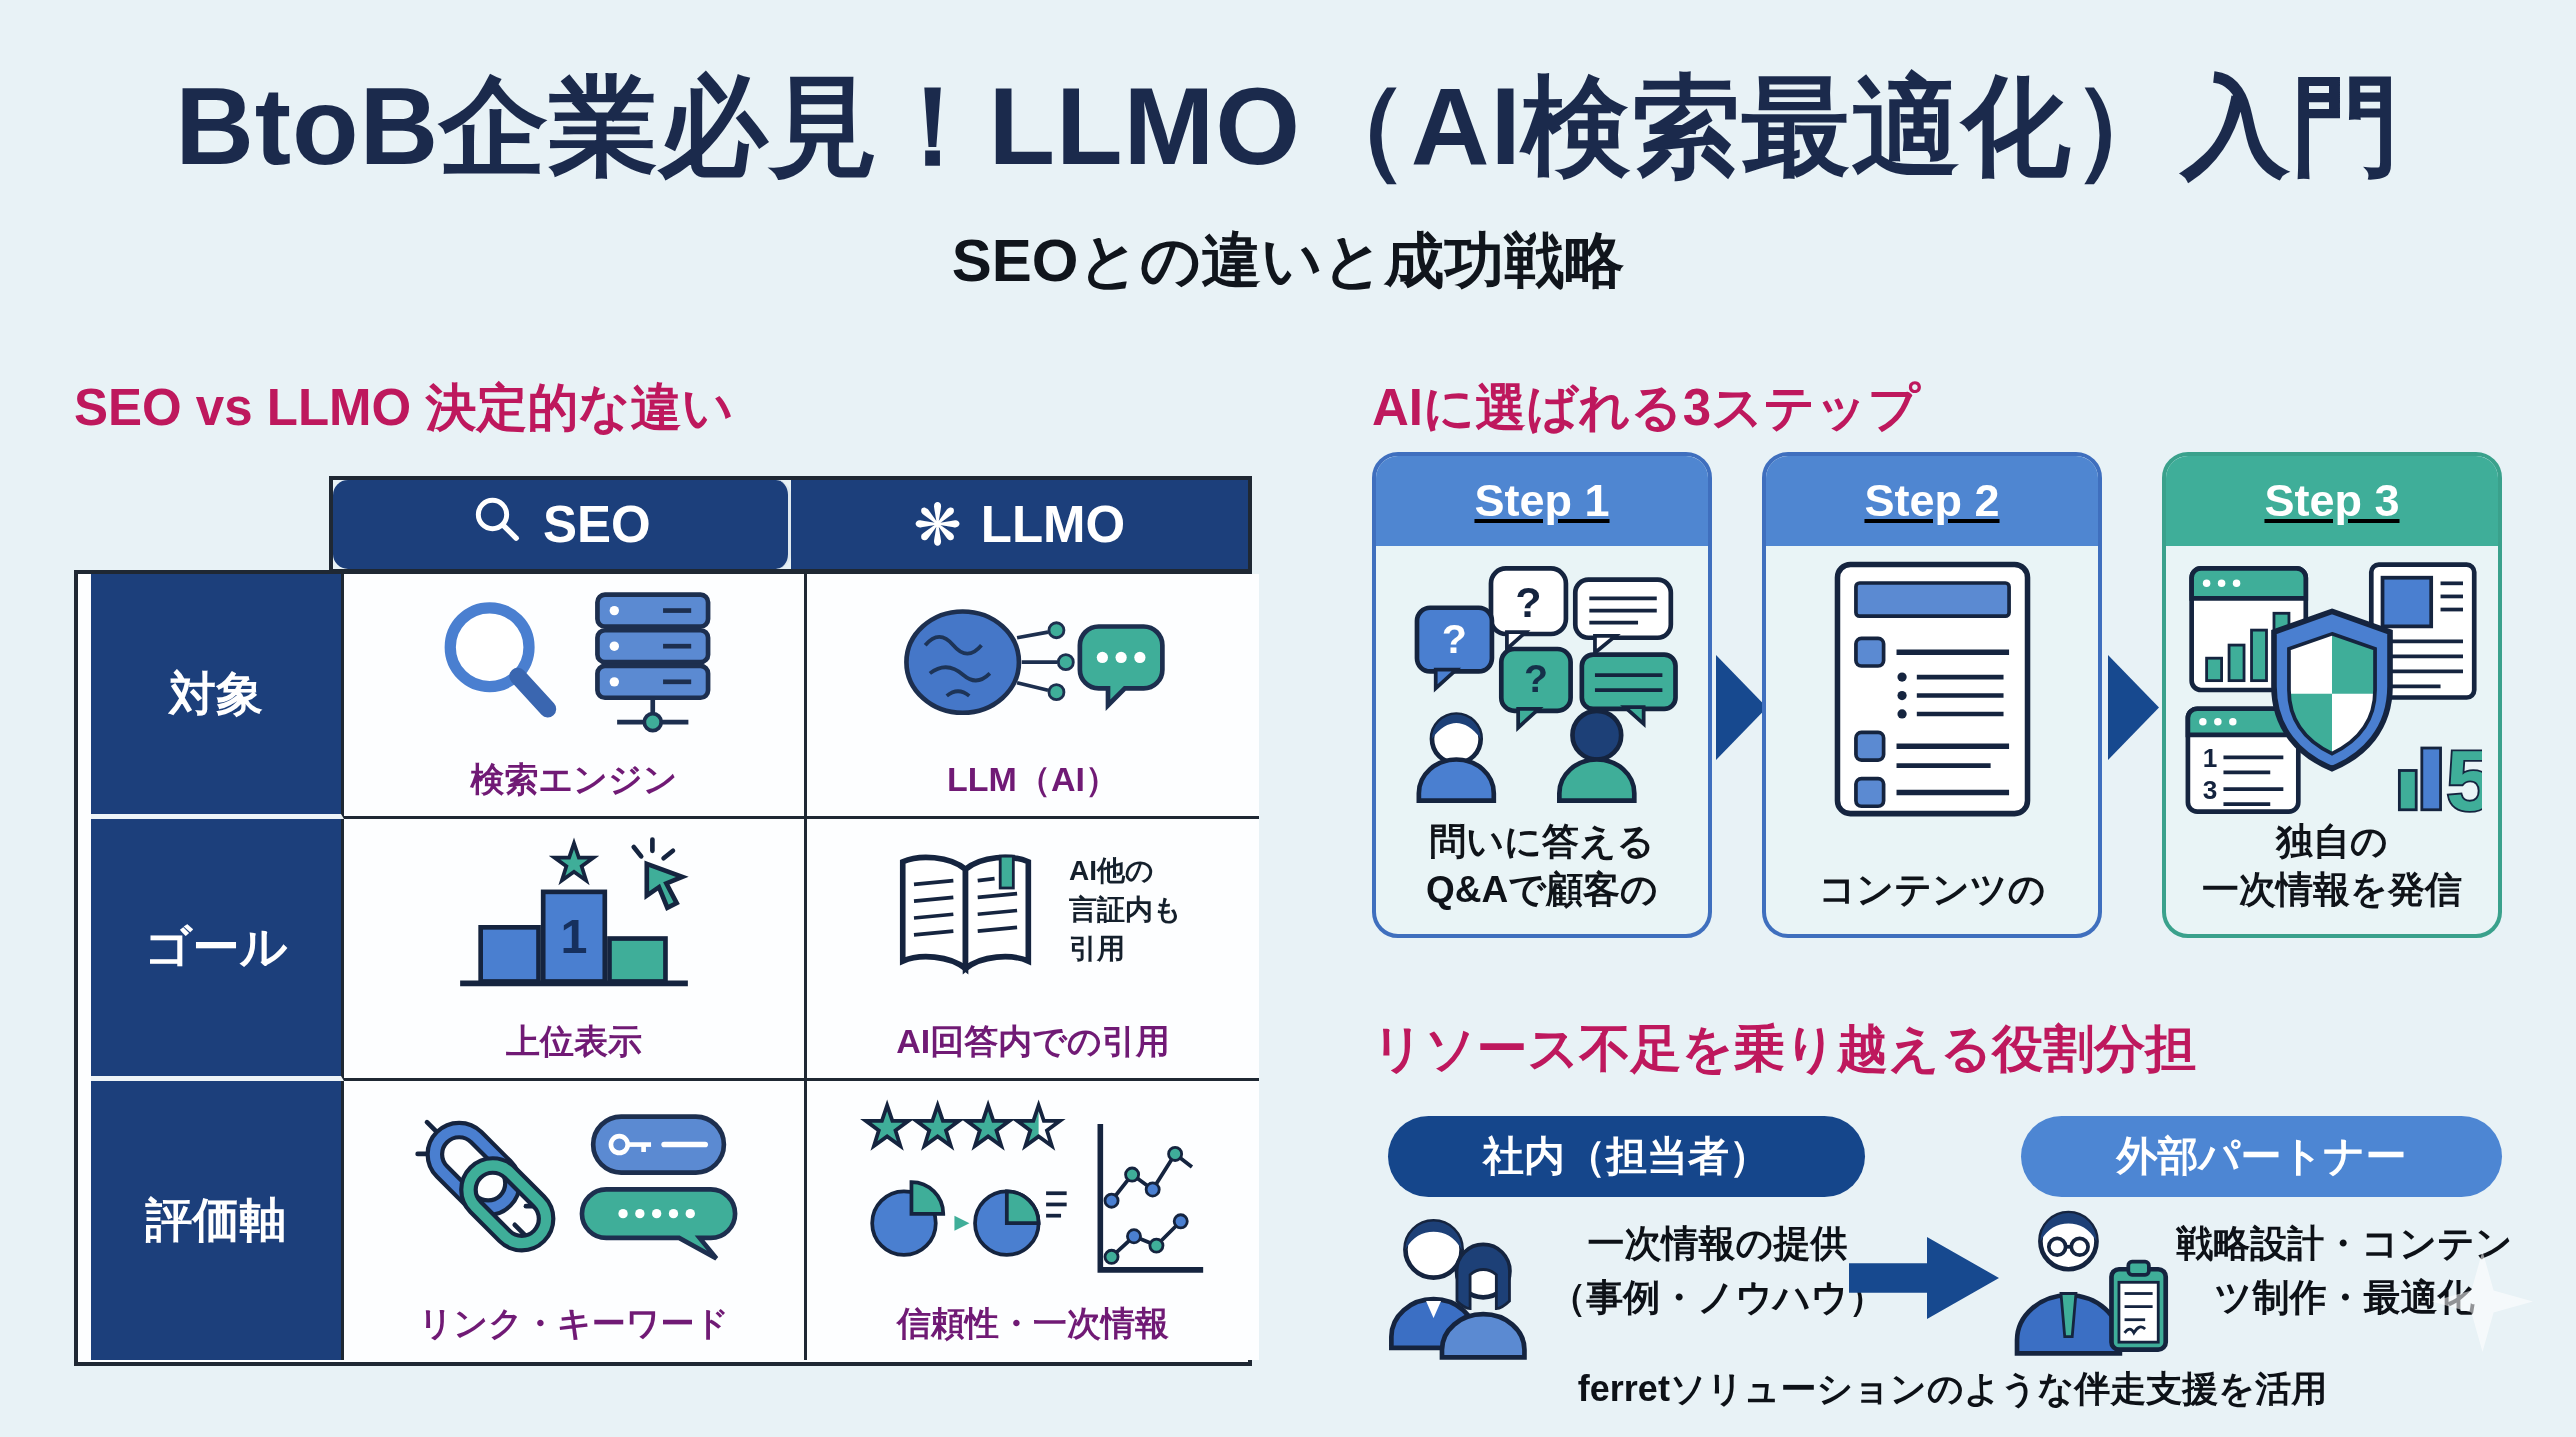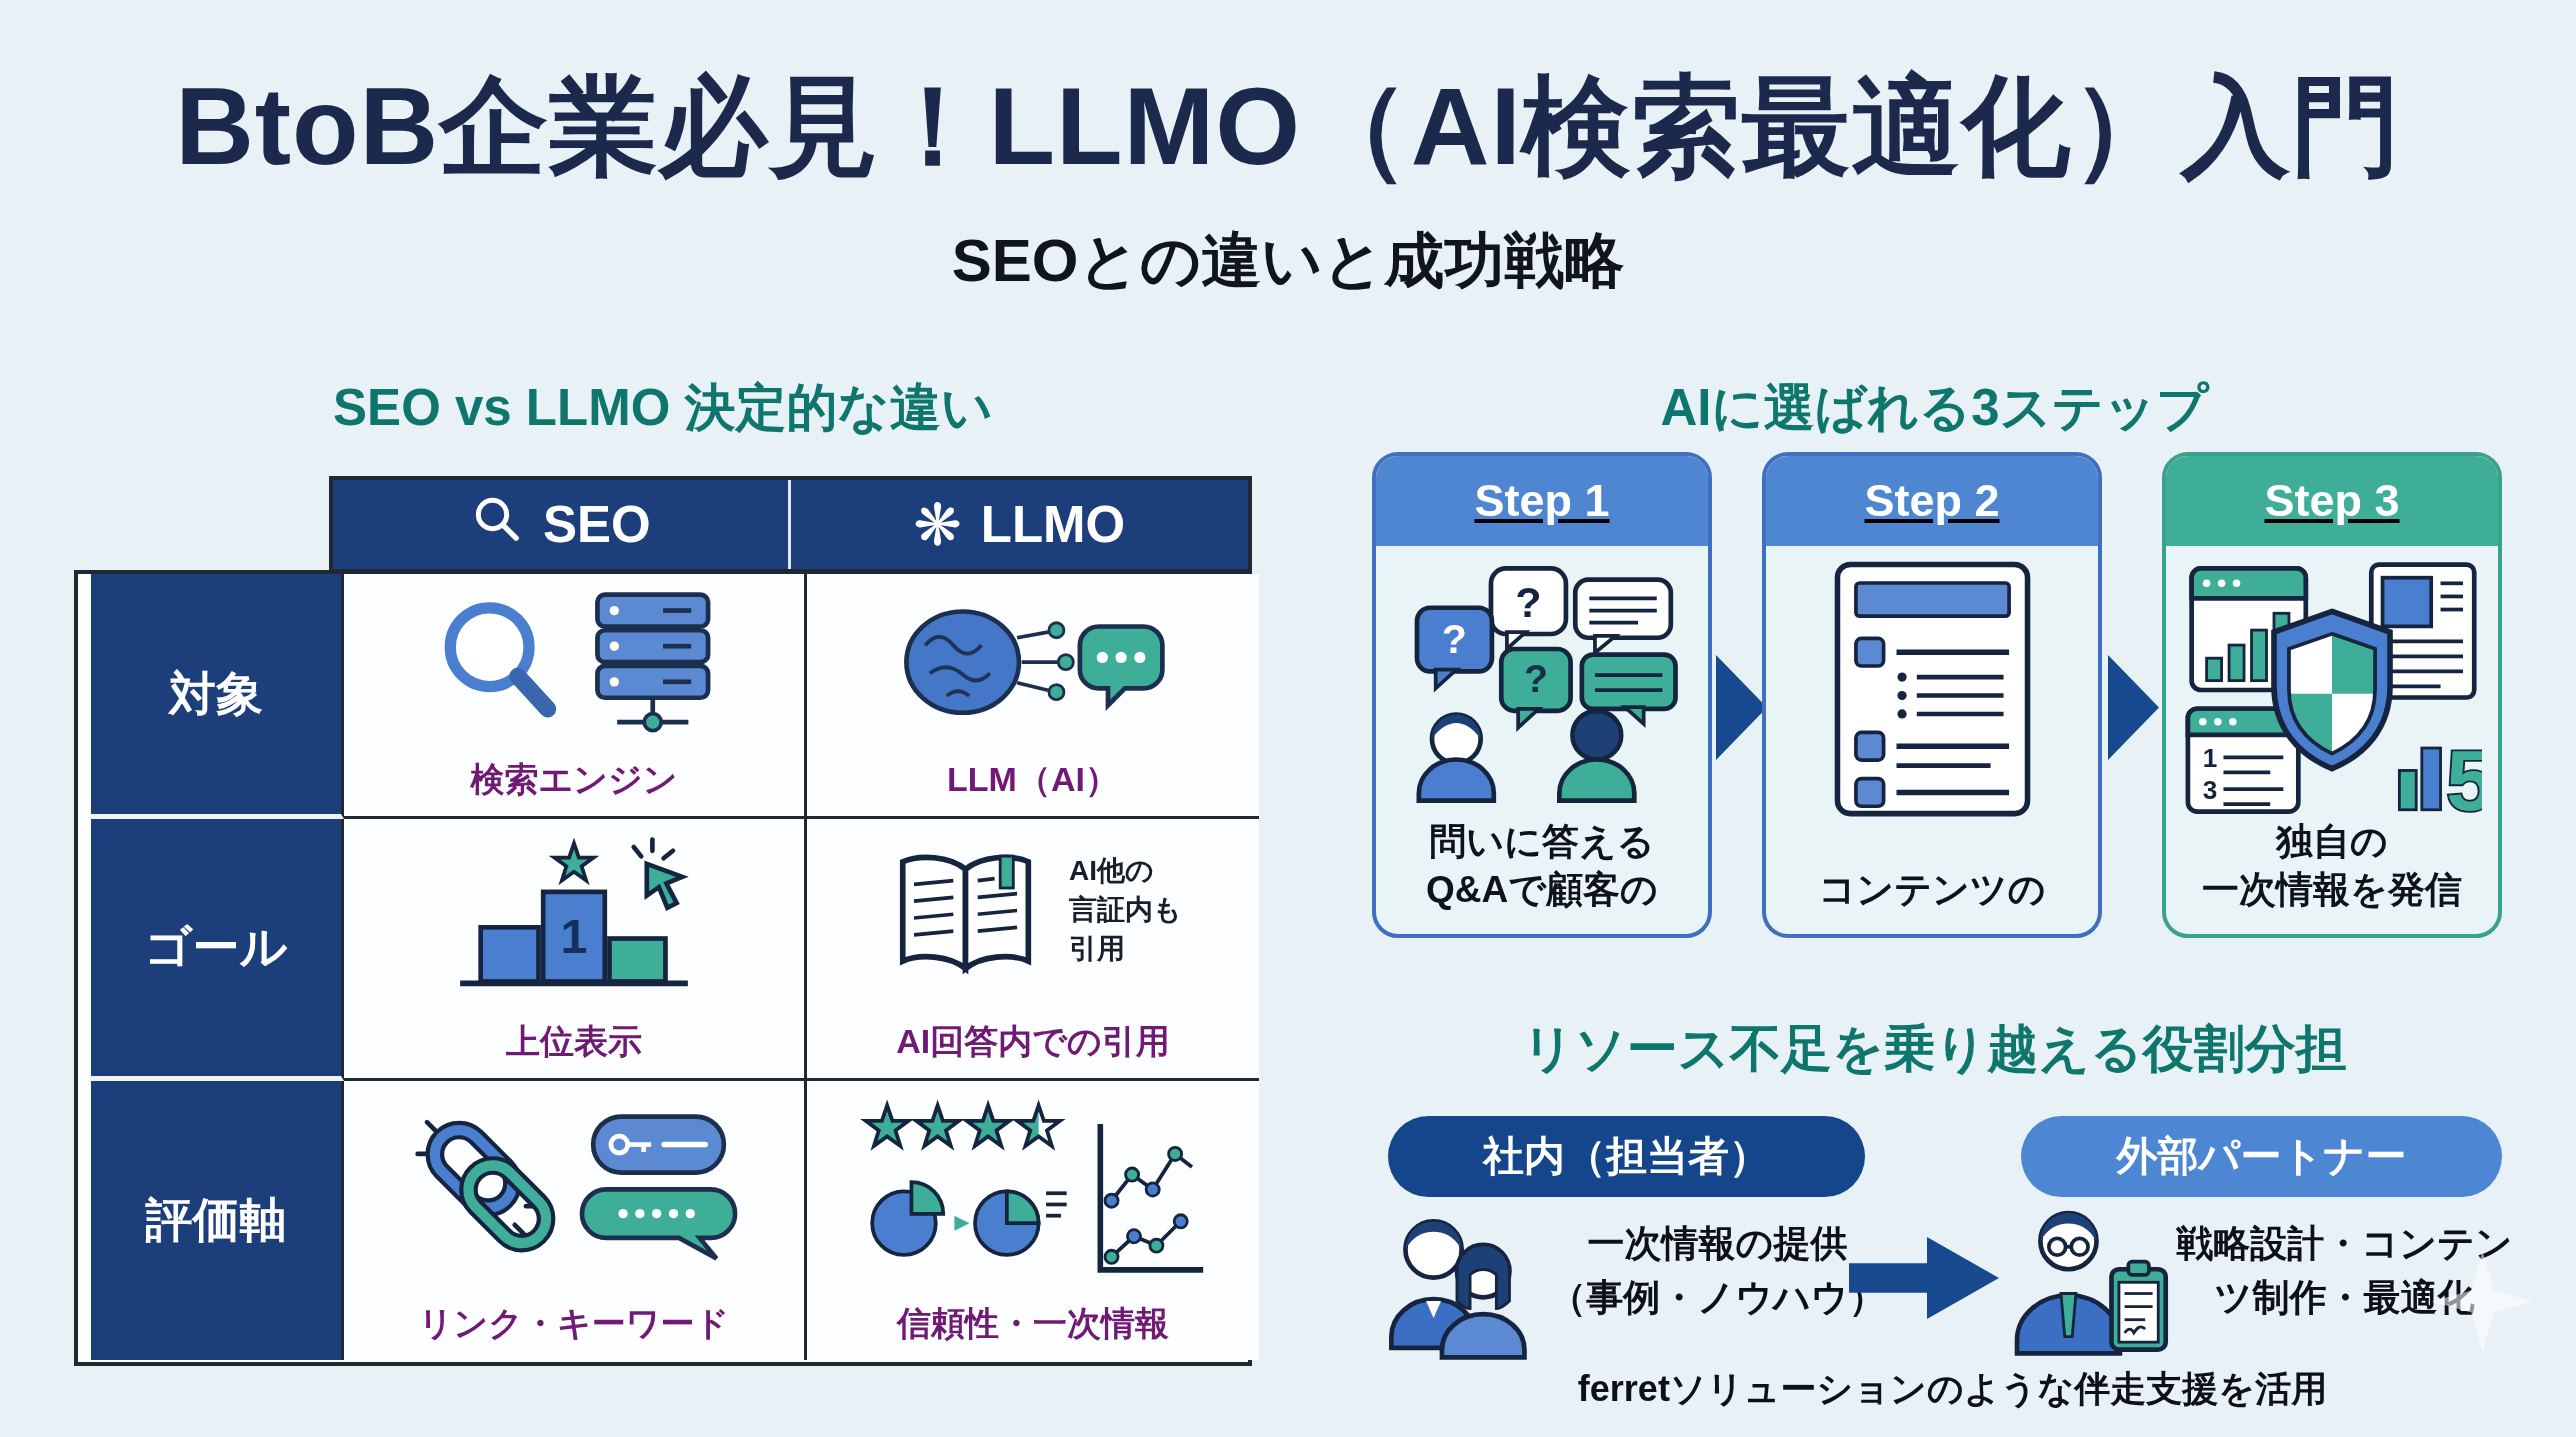--- a/index.html
+++ b/index.html
@@ -5,31 +5,31 @@
   * { margin:0; padding:0; box-sizing:border-box; }
   html,body { width:2576px; height:1438px; }
   body { font-family:"Liberation Sans","DejaVu Sans",sans-serif; }
   .canvas { position:relative; width:2576px; height:1438px; background:#e8f2f6; overflow:hidden; }
 
   
   .main-title { position:absolute; top:54px; left:0; width:2576px; text-align:center;
     font-size:109px; font-weight:900; color:#1b2a4c; letter-spacing:0.9px; }
   .sub-title { position:absolute; top:221px; left:0; width:2576px; text-align:center;
     font-size:60px; font-weight:700; color:#10151c; }
-  .sec-heading { position:absolute; text-align:center; font-size:51px; font-weight:900; color:#0f766e; }
+  .sec-heading { position:absolute; font-size:51px; font-weight:900; color:#be185d; }
   #cmp-heading { left:74px; top:374px; width:1178px; }
   #steps-heading { left:1372px; top:374px; width:1125px; }
   #roles-heading { left:1372px; top:1015px; width:1125px; }
 
   
   .thead { position:absolute; left:329px; top:476px; width:923px; height:97px;
     display:grid; grid-template-columns:1fr 1fr; border:4.7px solid #1f2833; }
   .thcell { background:#1c3f7b; color:#fff; display:flex; gap:19px; align-items:center;
     justify-content:center; font-size:51px; font-weight:800; }
-  .thcell.first { border-right:3.7px solid #dfe9ef; }
+  .thcell.first { border-right:3.7px solid #dfe9ef;border-radius:15px; }
   .openai-glyph { font-size:58px; line-height:1; color:#fff; }
 
   .tbody { position:absolute; left:74px; top:570px; width:1178px; height:796px;
     border:4.7px solid #1f2833; display:grid;
     grid-template-columns:253px 463px 452px; grid-template-rows:245px 262px 279px;
     background:#fdfeff;padding-left:13px; }
   .tlabel { background:#1c3f7b; color:#fff; display:flex; align-items:center; justify-content:center;
     font-size:47px; font-weight:800; border-right:3.7px solid #1f2833; border-bottom:5.6px solid #eef4f7; }
   .tlabel.last { border-bottom:none; }
   .tcell { position:relative; background:#fdfeff; border-right:3.7px solid #1f2833; border-bottom:3.7px solid #1f2833; }

